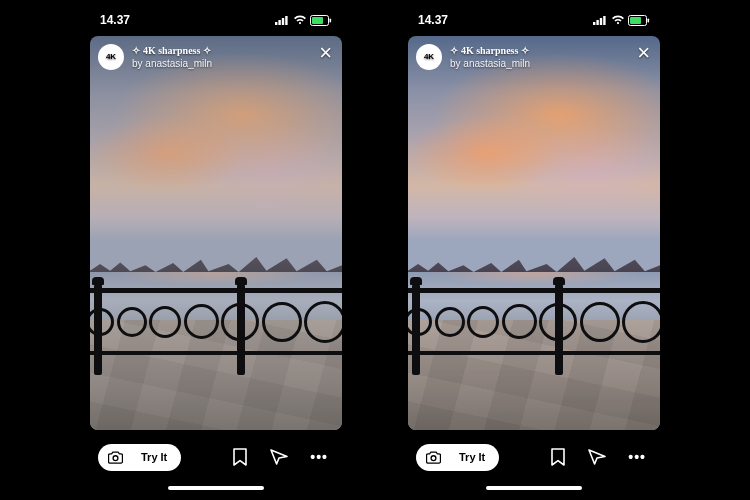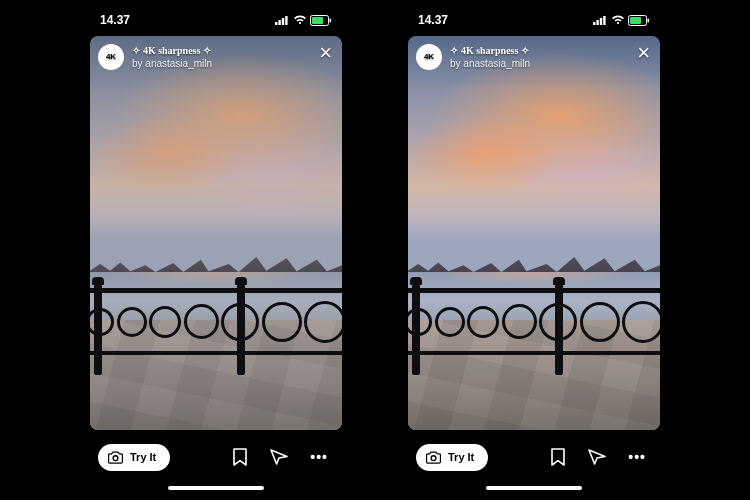--- a/index.html
+++ b/index.html
@@ -89,21 +89,21 @@
     padding: 0 12px;
     gap: 10px;
   }
   .try-pill {
     background: #fff;
     color: #000;
     border-radius: 18px;
     padding: 7px 14px 7px 10px;
     display: flex;
     align-items: center;
-    gap: 7px;
+    gap: 18px;
     font-size: 11px;
     font-weight: 600;
     cursor: pointer;
   }
   .spacer { flex: 1; }
   .iconbtn { padding: 6px; cursor: pointer; display: flex; }
   .more-dots { letter-spacing: 1px; font-size: 14px; font-weight: 800; padding: 4px 6px; cursor: pointer; }
 
   .home-indicator {
     height: 4px;

